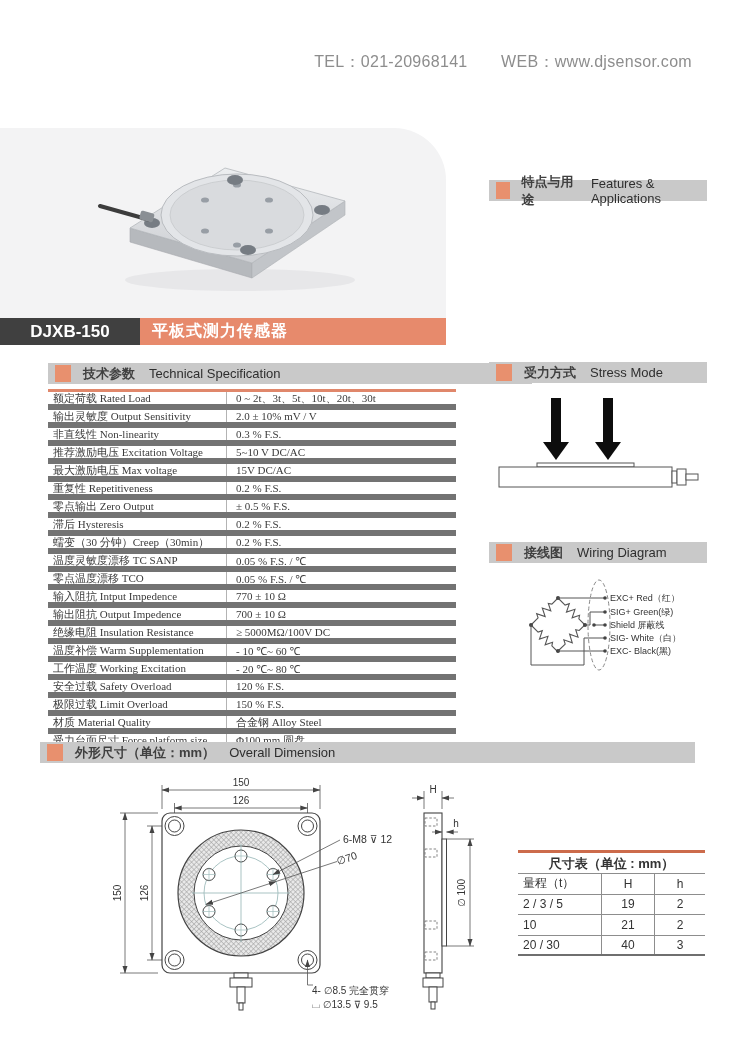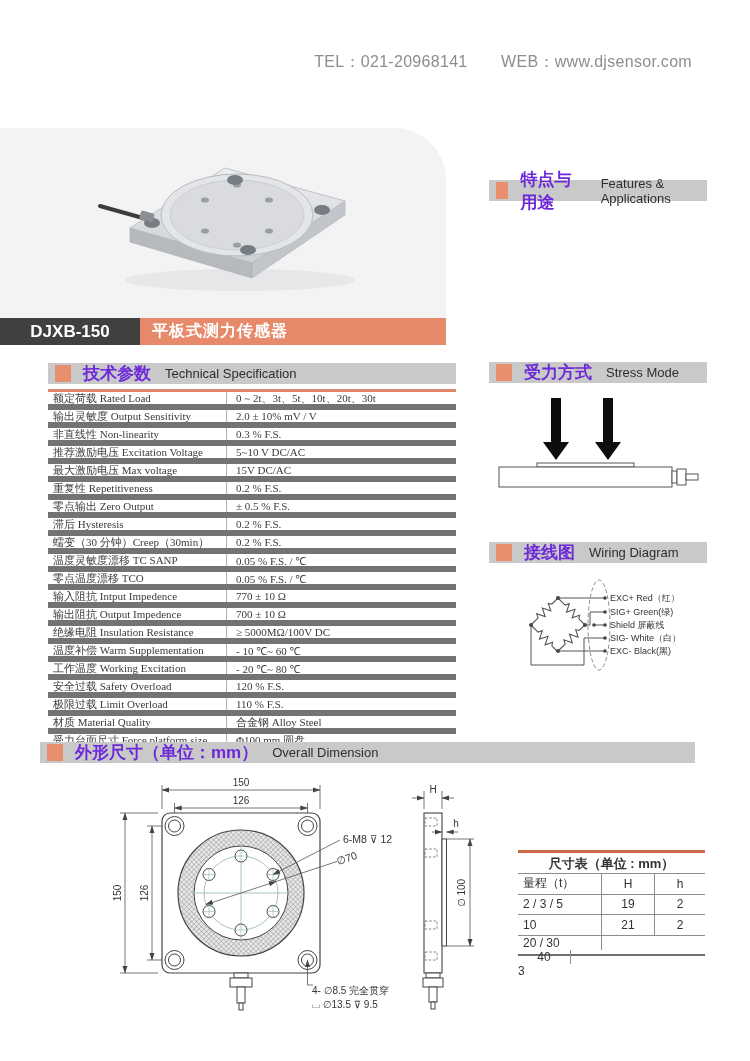--- a/index.html
+++ b/index.html
@@ -9,39 +9,39 @@
   .hdr { position:absolute; top:52px; right:58px; font-size:16px; color:#8d8d8d; letter-spacing:.3px; }
 
   .photo-card { position:absolute; left:0; top:128px; width:446px; height:190px; background:#f3f3f4; border-radius:0 52px 0 0; }
 
   .title-bar { position:absolute; left:0; top:318px; width:446px; height:27px; display:flex; }
   .title-bar .model { width:140px; background:#404040; color:#fff; font-weight:bold; font-size:17px; display:flex; align-items:center; justify-content:center; }
   .title-bar .name { flex:1; background:#e78a6c; color:#fff; font-weight:bold; font-size:16px; display:flex; align-items:center; padding-left:12px; letter-spacing:1px; }
 
   .sec-bar { position:absolute; height:21px; background:#c9c9c9; display:flex; align-items:center; }
   .sec-bar .sq { width:16px; height:17px; background:#e8906e; margin-left:7px; }
-  .sec-bar .zh { font-size:17px; font-weight:bold; color:#6d28d9; margin-left:12px; }
+  .sec-bar .zh { font-size:13px; font-weight:bold; color:#404040; margin-left:12px; }
   .sec-bar .en { font-size:13px; color:#2e2e2e; margin-left:14px; }
 
   .spec-table { position:absolute; left:48px; top:363px; width:408px; }
   .spec-rows { border-top:3px solid #e0876b; margin-top:26px; }
   .spec-row { display:flex; height:18px; border-bottom:6px solid #737373; align-items:center;font-family:Liberation Serif, serif; }
   .spec-row .lab { width:179px; padding-left:5px; font-size:11px; color:#3b3b3b; white-space:nowrap; border-right:1px solid #b3b3b3; height:100%; display:flex; align-items:center; }
   .spec-row .val { flex:1; padding-left:9px; font-size:11px; color:#3b3b3b; white-space:nowrap; }
 
   .features { position:absolute; left:489px; top:206px; width:222px; color:#2f2f2f; }
   .features .f-zh div { font-size:12px; line-height:16.5px; }
   .features .f-en { margin-top:11px; }
   .features .f-en div { font-size:12px; line-height:15px; }
 
   .dim-table { position:absolute; left:518px; top:850px; width:187px; font-size:12px; color:#333; }
   .dim-table .topline { height:3px; background:#cc6b4b; }
   .dim-table .dt-title { height:21px; line-height:21px; text-align:center; font-weight:bold; font-size:13px; border-bottom:1px solid #8d8d8d; }
   .dt-row { display:flex; height:20.5px; border-bottom:1px solid #8d8d8d; align-items:flex-start; }
-  .dt-row.last { border-bottom:2px solid #6f6f6f;flex-direction:column; }
+  .dt-row.last { border-bottom:2px solid #6f6f6f; }
   .dt-c0 { width:84px; padding-left:5px; border-right:1px solid #8d8d8d; height:100%; display:flex; align-items:center; }
   .dt-c1 { width:53px; text-align:center; border-right:1px solid #8d8d8d; height:100%; display:flex; align-items:center; justify-content:center; }
   .dt-c2 { flex:1; text-align:center; height:100%; display:flex; align-items:center; justify-content:center; }
 
   svg text { font-family:"Liberation Sans","DejaVu Sans",sans-serif; fill:#333; }
   .abs { position:absolute; }
 </style>
 </head>
 <body>
 
@@ -80,21 +80,21 @@
       <line x1="150" y1="92" x2="100" y2="78" stroke="#3c3c3c" stroke-width="4" stroke-linecap="round"></line>
       <rect x="140" y="84" width="14" height="9" rx="2" transform="rotate(16 147 88)" fill="#8a8f94"></rect>
     </svg>
   </div>
 
   <div class="title-bar">
     <div class="model">DJXB-150</div>
     <div class="name">平板式测力传感器</div>
   </div>
 
-  <div class="sec-bar" style="left:48px; top:363px; width:408px;">
+  <div class="sec-bar" style="left:48px; top:363px; width:484px;">
     <span class="sq"></span>
     <span class="zh">技术参数</span>
     <span class="en">Technical Specification</span>
   </div>
   <div class="spec-table">
     <div class="spec-rows">
         <div class="spec-row">
         <div class="lab">额定荷载 Rated Load</div>
         <div class="val">0 ~ 2t、3t、5t、10t、20t、30t</div>
       </div>
@@ -157,21 +157,21 @@
         <div class="spec-row">
         <div class="lab">工作温度 Working Excitation</div>
         <div class="val">- 20 ℃~ 80 ℃</div>
       </div>
         <div class="spec-row">
         <div class="lab">安全过载 Safety Overload</div>
         <div class="val">120 % F.S.</div>
       </div>
         <div class="spec-row">
         <div class="lab">极限过载 Limit Overload</div>
-        <div class="val">110 % F.S.</div>
+        <div class="val">150 % F.S.</div>
       </div>
         <div class="spec-row">
         <div class="lab">材质 Material Quality</div>
         <div class="val">合金钢  Alloy Steel</div>
       </div>
         <div class="spec-row">
         <div class="lab">受力台面尺寸  Force platform size</div>
         <div class="val">Φ100 mm 圆盘</div>
       </div>
       </div>

